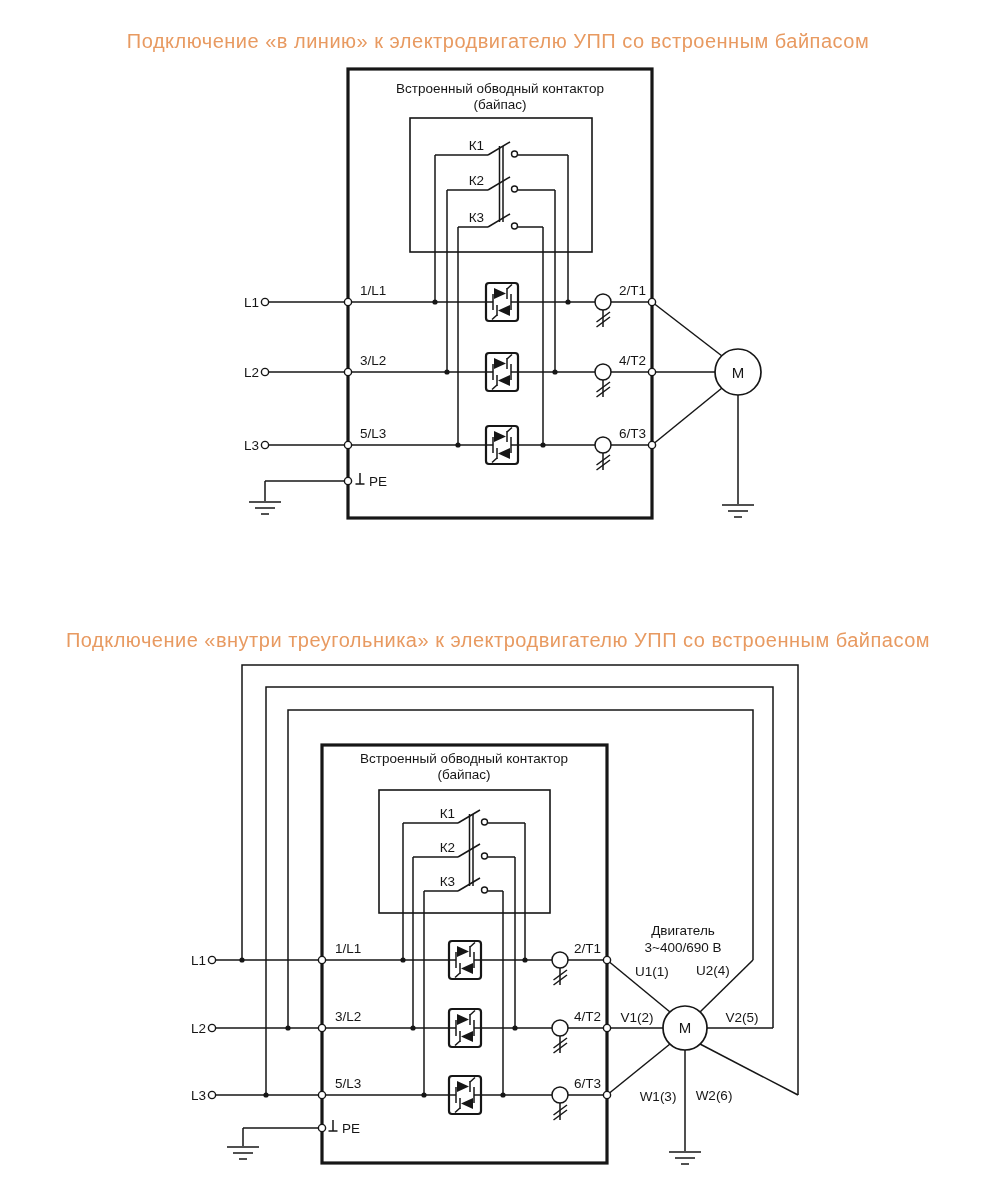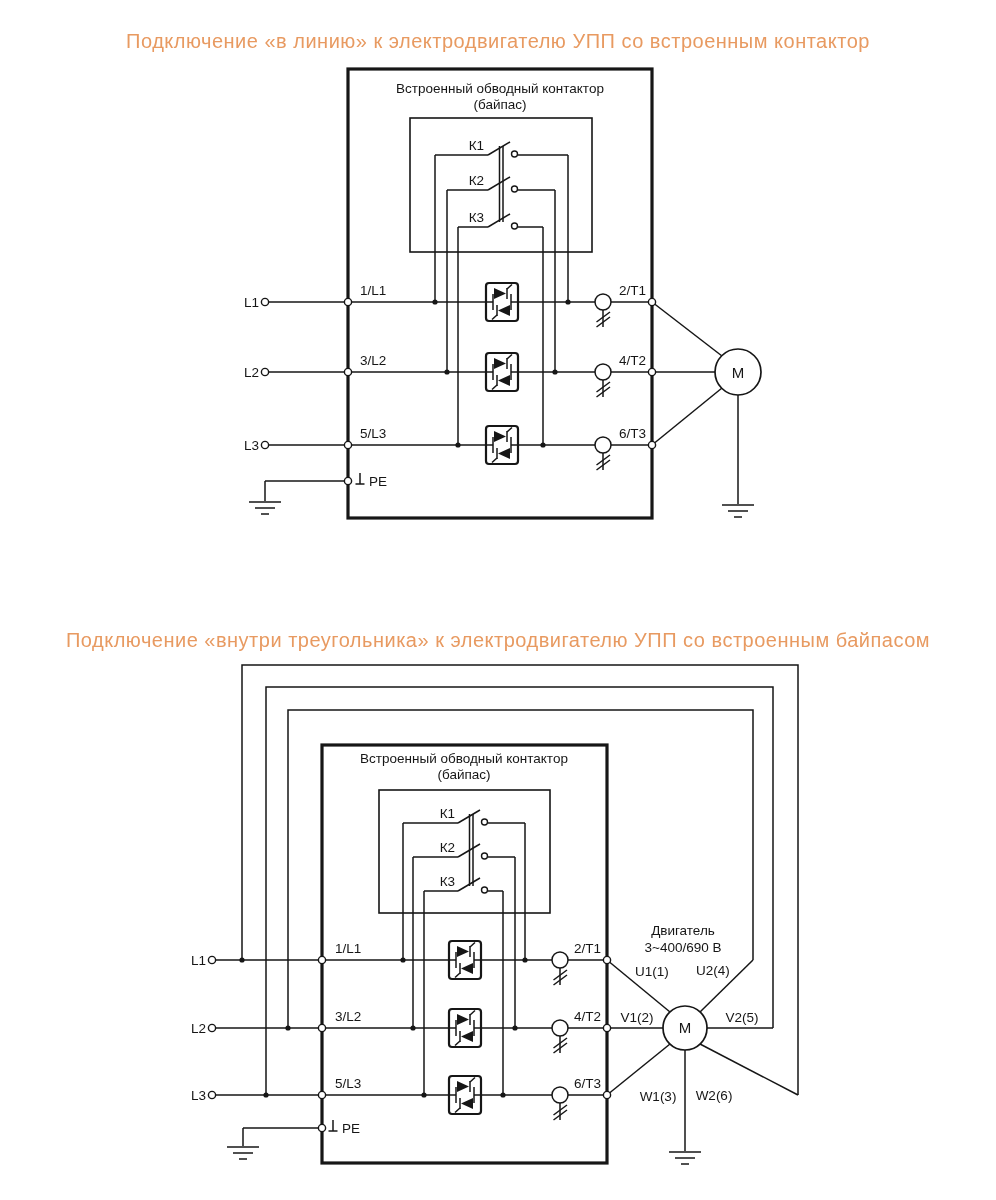--- a/index.html
+++ b/index.html
@@ -16,21 +16,21 @@
   svg text{fill:#161616;font-size:13.5px;font-family:"Liberation Sans", sans-serif;}
   svg text.tm{text-anchor:middle;}
   svg text.te{text-anchor:end;}
   svg text.motor-m{font-size:15px;}
 </style>
 </head>
 <body>
 
 <div class="canvas">
 
-  <div class="diagram-title" id="title-inline">Подключение «в линию» к электродвигателю УПП со встроенным контактор</div>
+  <div class="diagram-title" id="title-inline">Подключение «в линию» к электродвигателю УПП со встроенным байпасом</div>
   <div class="diagram-title" id="title-delta">Подключение «внутри треугольника» к электродвигателю УПП со встроенным байпасом</div>
 
   <svg class="diagrams" viewBox="0 0 996 1200">
     <defs>
       <g id="term">
           <circle r="3.6" fill="#fff" stroke="#161616" stroke-width="1.4"></circle>
         </g>
       <g id="dot">
           <circle r="2.6" fill="#161616" stroke="none"></circle>
         </g>

